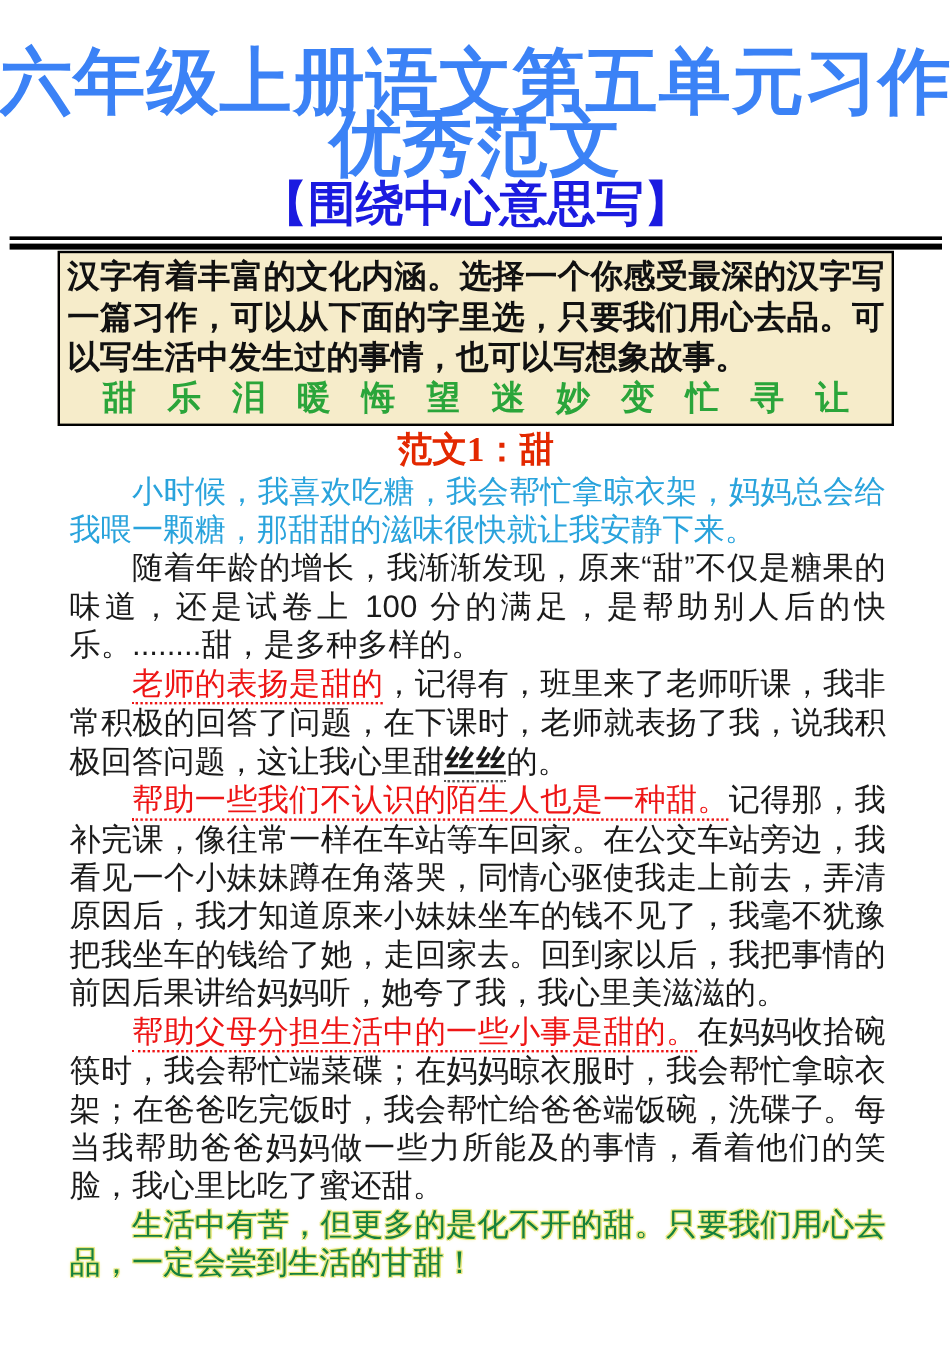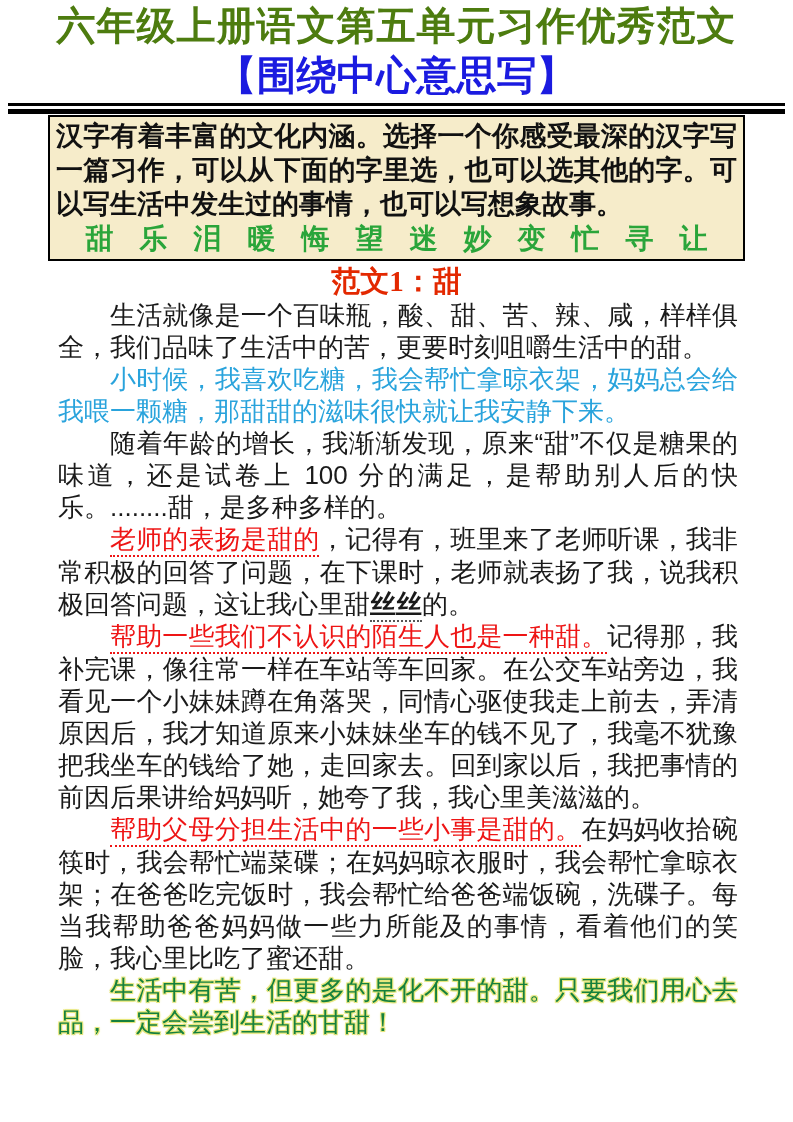--- a/index.html
+++ b/index.html
@@ -7,26 +7,27 @@
     position: relative;
     width: 793px;
     height: 1122px;
     margin: 0 auto;
     background: #ffffff;
     overflow: hidden;
     font-family: "Liberation Sans", "DejaVu Sans", sans-serif;
   }
   .doc-title {
     margin: 0;
+    padding-top: 42px;
     text-align: center;
     font-family: "Liberation Serif", "DejaVu Serif", serif;
     font-weight: bold;
-    font-size: 39px;
+    font-size: 60px;
     line-height: 52px;
-    color: #4d7c0f;
+    color: #3b82f6;
     letter-spacing: 1px;
   }
   .doc-subtitle {
     margin: 0;
     padding-top: 2px;
     text-align: center;
     font-family: "Liberation Serif", "DejaVu Serif", serif;
     font-weight: bold;
     font-size: 40px;
     line-height: 44px;
@@ -110,41 +111,40 @@
 
 <div class="page">
 
   <h1 class="doc-title">六年级上册语文第五单元习作优秀范文</h1>
 
   <h2 class="doc-subtitle">【围绕中心意思写】</h2>
 
   <div class="double-rule"></div>
 
   <div class="prompt-box">
-    <p class="prompt-text">汉字有着丰富的文化内涵。选择一个你感受最深的汉字写一篇习作，可以从下面的字里选，也可以选其他的字。可以写生活中发生过的事情，也可以写想象故事。</p>
+    <p class="prompt-text">汉字有着丰富的文化内涵。选择一个你感受最深的汉字写一篇习作，可以从下面的字里选，只要我们用心去品。可以写生活中发生过的事情，也可以写想象故事。</p>
     <div class="prompt-characters">
         <span class="prompt-char">甜</span>
         <span class="prompt-char">乐</span>
         <span class="prompt-char">泪</span>
         <span class="prompt-char">暖</span>
         <span class="prompt-char">悔</span>
         <span class="prompt-char">望</span>
         <span class="prompt-char">迷</span>
         <span class="prompt-char">妙</span>
         <span class="prompt-char">变</span>
         <span class="prompt-char">忙</span>
         <span class="prompt-char">寻</span>
         <span class="prompt-char">让</span>
       </div>
   </div>
 
   <h3 class="essay-heading">范文1：甜</h3>
 
   <div class="essay-body">
-      <p class="para"><span class="seg-normal">生活就像是一个百味瓶，酸、甜、苦、辣、咸，样样俱全，我们品味了生活中的苦，更要时刻咀嚼生活中的甜。</span></p>
       <p class="para"><span class="seg-blue">小时候，我喜欢吃糖，我会帮忙拿晾衣架，妈妈总会给我喂一颗糖，那甜甜的滋味很快就让我安静下来。</span></p>
       <p class="para"><span class="seg-normal">随着年龄的增长，我渐渐发现，原来“甜”不仅是糖果的味道，还是试卷上 100 分的满足，是帮助别人后的快乐。........甜，是多种多样的。</span></p>
       <p class="para"><span class="seg-red-underline">老师的表扬是甜的</span><span class="seg-normal">，记得有，班里来了老师听课，我非常积极的回答了问题，在下课时，老师就表扬了我，说我积极回答问题，这让我心里甜</span><span class="seg-dotted">丝丝</span><span class="seg-normal">的。</span></p>
       <p class="para"><span class="seg-red-underline">帮助一些我们不认识的陌生人也是一种甜。</span><span class="seg-normal">记得那，我补完课，像往常一样在车站等车回家。在公交车站旁边，我看见一个小妹妹蹲在角落哭，同情心驱使我走上前去，弄清原因后，我才知道原来小妹妹坐车的钱不见了，我毫不犹豫把我坐车的钱给了她，走回家去。回到家以后，我把事情的前因后果讲给妈妈听，她夸了我，我心里美滋滋的。</span></p>
       <p class="para"><span class="seg-red-underline">帮助父母分担生活中的一些小事是甜的。</span><span class="seg-normal">在妈妈收拾碗筷时，我会帮忙端菜碟；在妈妈晾衣服时，我会帮忙拿晾衣架；在爸爸吃完饭时，我会帮忙给爸爸端饭碗，洗碟子。每当我帮助爸爸妈妈做一些力所能及的事情，看着他们的笑脸，我心里比吃了蜜还甜。</span></p>
       <p class="para"><span class="seg-highlight">生活中有苦，但更多的是化不开的甜。只要我们用心去品，一定会尝到生活的甘甜！</span></p>
     </div>
 
 </div>
 

